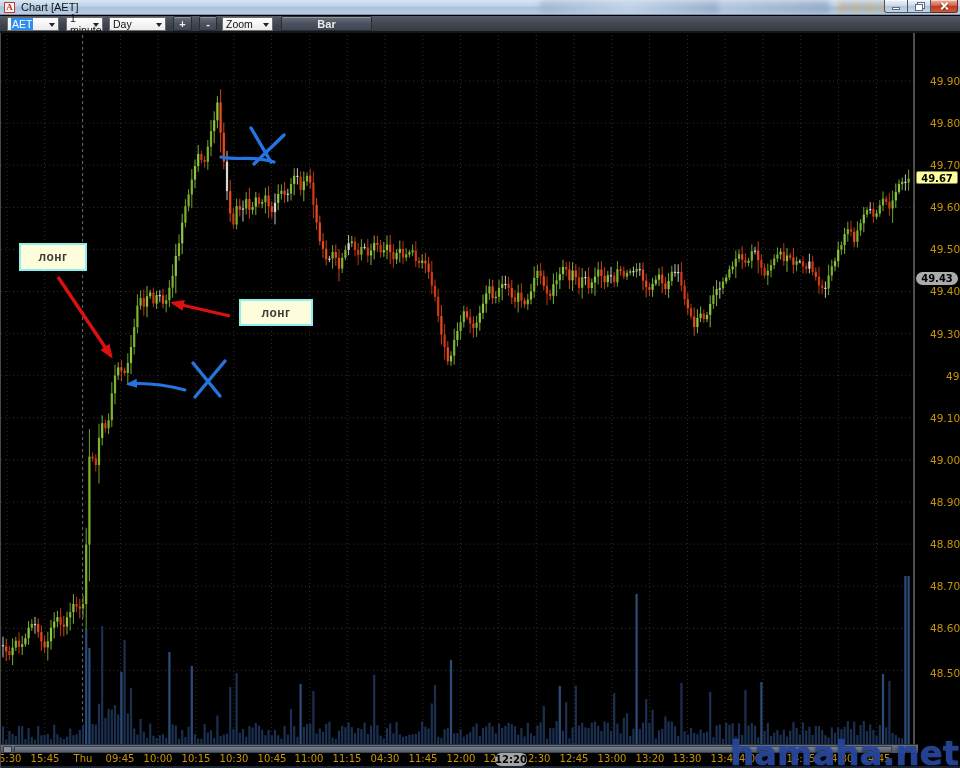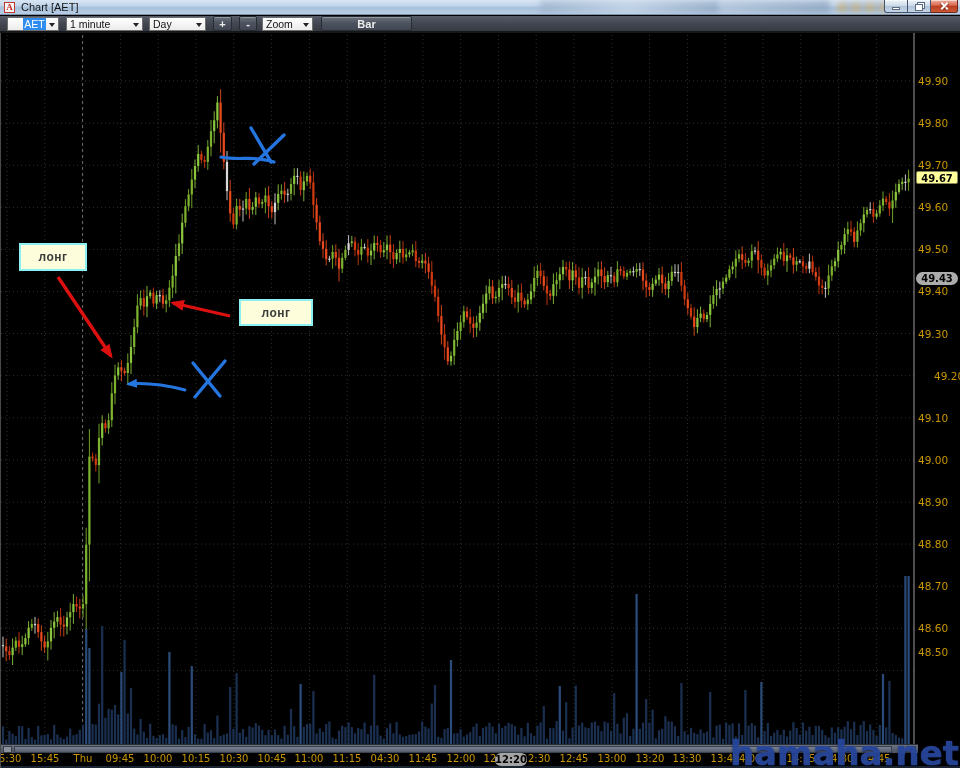--- a/index.html
+++ b/index.html
@@ -36,39 +36,39 @@
   .glyph-x::before { transform:rotate(45deg); } .glyph-x::after { transform:rotate(-45deg); }
 
   
   .toolbar { position:absolute; left:0; top:16px; width:960px; height:17px;
     background:linear-gradient(180deg,#565c68 0%,#40454f 55%,#353a43 100%);
     border-bottom:2px solid #15171b; display:flex; align-items:center; padding-left:7px; }
   .combo { height:14px; background:linear-gradient(180deg,#ffffff,#ebebeb); border:1px solid #6f6f6f;
     display:flex; align-items:center; font-size:10.5px; color:#111; padding-left:3px; position:relative; }
   .combo .arrow { position:absolute; right:3px; top:5px; width:0; height:0;
     border-left:3.5px solid transparent; border-right:3.5px solid transparent; border-top:4px solid #222; }
-  .combo-symbol { width:52px; margin-right:7px;justify-content:center; }
+  .combo-symbol { width:52px; margin-right:7px; }
   .combo-symbol .sel { background:#2e8def; color:#fff; padding:0 1px; }
-  .combo-interval { width:77px; margin-right:6px; }
+  .combo-interval { width:37px; margin-right:6px; }
   .combo-range { width:57px; margin-right:7px; }
   .combo-zoom { width:51px; margin-right:8px; }
   .tbtn { height:15px; background:linear-gradient(180deg,#6a717d 0%,#4b515d 50%,#404652 100%);
     border:1px solid #272b32; box-shadow:inset 0 1px 0 rgba(255,255,255,.28); border-radius:2px;
     color:#ececec; font-size:11px; font-weight:bold; display:flex; align-items:center; justify-content:center; }
   .tbtn-plus { width:19px; margin-right:7px; } .tbtn-minus { width:18px; margin-right:5px; }
   .tbtn-bar { width:91px; }
 
   
   .chart-area { position:absolute; left:0; top:33px; width:960px; height:735px; background:#000;
     border-left:1px solid #4a4a4a; }
   #chart-canvas, #annot-svg { position:absolute; left:0; top:0; }
   #annot-svg { z-index:5; pointer-events:none; }
 
   #price-axis { position:absolute; left:916px; top:0; width:44px; height:712px; z-index:3; }
-  .plabel { position:absolute; font:10.5px "DejaVu Sans", sans-serif; color:#c89600; }
+  .plabel { position:absolute; font:10.5px "DejaVu Sans", sans-serif; color:#c89600;margin-left:12px; }
   #time-axis { position:absolute; left:0; top:719px; width:913px; height:14px; overflow:hidden; z-index:3; }
   .tlabel { position:absolute; top:1px; font:10px "DejaVu Sans", sans-serif; color:#c89600; transform:translateX(-50%); white-space:nowrap; }
 
   .price-tag { position:absolute; left:915px; width:42px; height:13px; text-align:center;
     font:bold 10px/13px "DejaVu Sans", sans-serif; color:#000; z-index:7; }
   .tag-last { top:138px; background:#ffff9c; border:1px solid #87875a; border-radius:2px; }
   .tag-cursor { top:239px; background:#acacac; border-radius:7px; }
   .time-tag { position:absolute; left:494px; top:720px; width:32px; height:13px; background:#a4a4a4;
     border-radius:6px; text-align:center; font:bold 10px/13px "DejaVu Sans", sans-serif; color:#000; z-index:7; }
 
@@ -1047,21 +1047,21 @@
       <line x1="229" y1="283" x2="172" y2="270" stroke="#DD1010" stroke-width="3.2" marker-end="url(#mr)"></line>
       <path d="M184,357 C160,351 140,350 128,351" fill="none" stroke="#2575E0" stroke-width="3" stroke-linecap="round" marker-end="url(#mb)"></path>
       <line x1="192" y1="330" x2="219" y2="363" stroke="#2575E0" stroke-width="3.4" stroke-linecap="round"></line>
       <line x1="224" y1="328" x2="194" y2="364" stroke="#2575E0" stroke-width="3.4" stroke-linecap="round"></line>
       <path d="M220,124 C240,128 252,122 273,129" fill="none" stroke="#2575E0" stroke-width="3.2" stroke-linecap="round"></path>
       <line x1="250" y1="95" x2="270" y2="129" stroke="#2575E0" stroke-width="3.4" stroke-linecap="round"></line>
       <line x1="283" y1="102" x2="253" y2="131" stroke="#2575E0" stroke-width="3.4" stroke-linecap="round"></line>
     </svg>
 
     <div id="price-axis">
-        <span class="plabel" style="top: 613px; left: 1px;">48.50</span>
+        <span class="plabel" style="top: 634px; left: 1px;">48.50</span>
         <span class="plabel" style="top: 589px; left: 1px;">48.60</span>
         <span class="plabel" style="top: 547px; left: 1px;">48.70</span>
         <span class="plabel" style="top: 505px; left: 1px;">48.80</span>
         <span class="plabel" style="top: 463px; left: 1px;">48.90</span>
         <span class="plabel" style="top: 421px; left: 1px;">49.00</span>
         <span class="plabel" style="top: 379px; left: 1px;">49.10</span>
         <span class="plabel" style="top: 337px; left: 17px;">49.20</span>
         <span class="plabel" style="top: 295px; left: 1px;">49.30</span>
         <span class="plabel" style="top: 252px; left: 1px;">49.40</span>
         <span class="plabel" style="top: 210px; left: 1px;">49.50</span>

